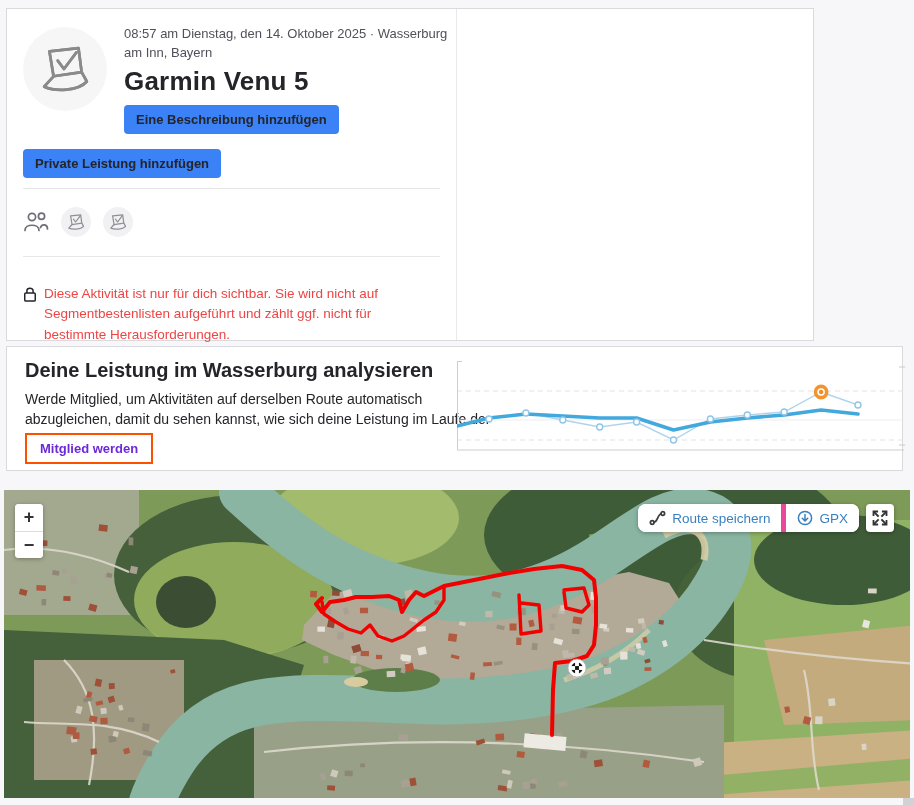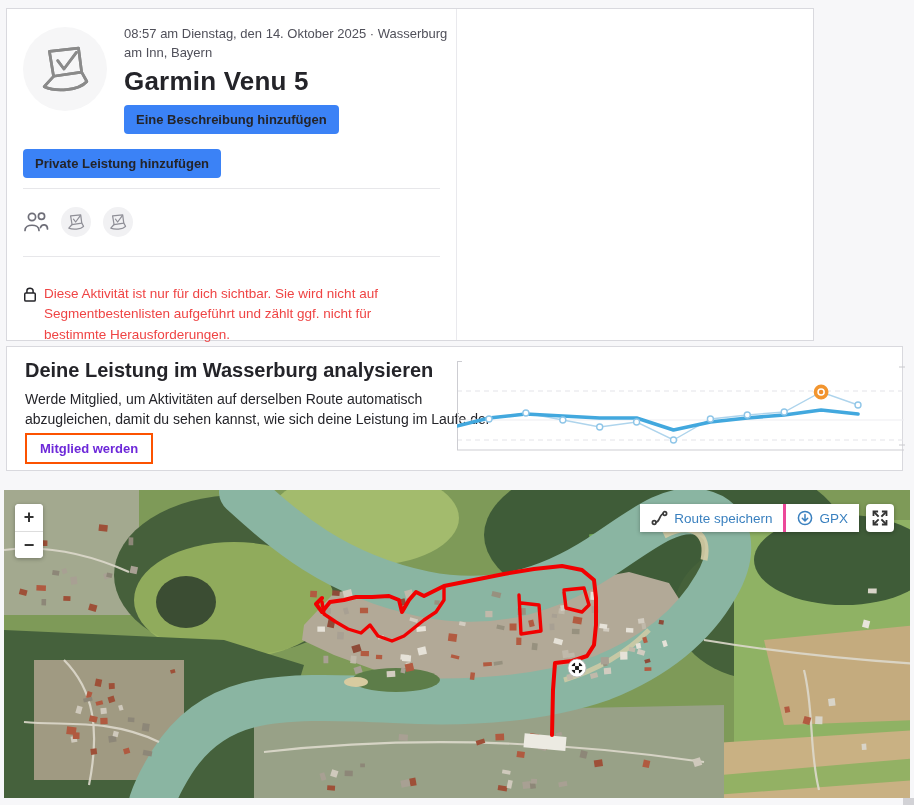--- a/index.html
+++ b/index.html
@@ -38,25 +38,25 @@
   #perf-chart{position:absolute;left:450px;top:10px;}
   
   #map{position:absolute;left:4px;top:490px;width:906px;height:308px;overflow:hidden;background:#7e9a58;}
   #map-svg{display:block;}
   #zoom-ctl{position:absolute;left:11px;top:14px;width:28px;border-radius:4px;overflow:hidden;
     box-shadow:0 1px 4px rgba(0,0,0,.3);background:#fff;}
   .zoom-btn{width:28px;height:27px;background:#fff;border:none;font-size:18px;font-weight:bold;color:#333;
     display:flex;align-items:center;justify-content:center;cursor:pointer;font-family:inherit;}
   #zoom-out-btn{border-top:1px solid #ddd;}
   #map-ctls{position:absolute;right:16px;top:14px;display:flex;gap:7px;align-items:flex-start;}
-  #map-btn-group{display:flex;background:#fff;border-radius:0;overflow:hidden;
+  #map-btn-group{display:flex;background:#fff;border-radius:8px;overflow:hidden;
     box-shadow:0 1px 4px rgba(0,0,0,.3);}
   .map-btn{display:flex;align-items:center;gap:6px;background:#fff;border:none;color:#3a80bf;
     font-size:13.5px;padding:6px 11px;cursor:pointer;font-family:inherit;white-space:nowrap;}
-  .map-btn + .map-btn{border-left:3px solid #ec4899;}
+  .map-btn + .map-btn{border-left:5px solid #ec4899;}
   .caret{width:0;height:0;border-left:4.5px solid transparent;border-right:4.5px solid transparent;
     border-top:5px solid #333;margin-left:3px;}
   #fullscreen-btn{width:28px;height:28px;background:#fff;border:none;border-radius:4px;cursor:pointer;
     box-shadow:0 1px 4px rgba(0,0,0,.3);display:flex;align-items:center;justify-content:center;}
   #corner-chip{position:absolute;left:903px;top:798px;width:11px;height:7px;background:#d2d2d6;}
 </style>
 </head>
 <body>
 
 <svg width="0" height="0" style="position:absolute" aria-hidden="true">

